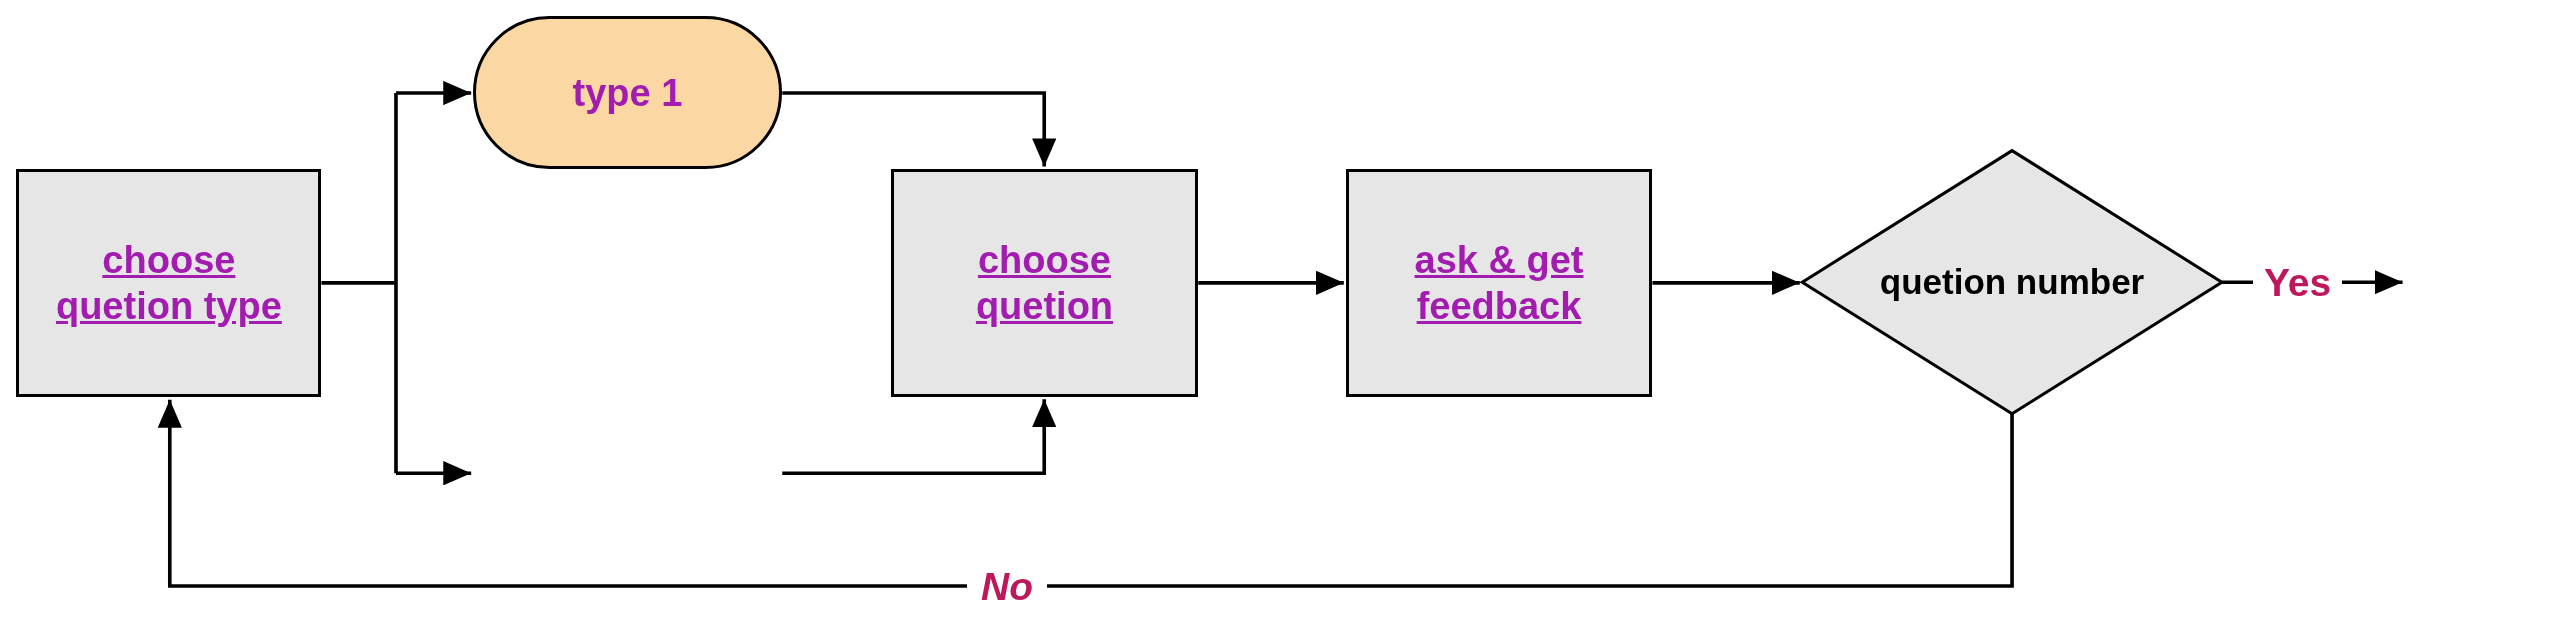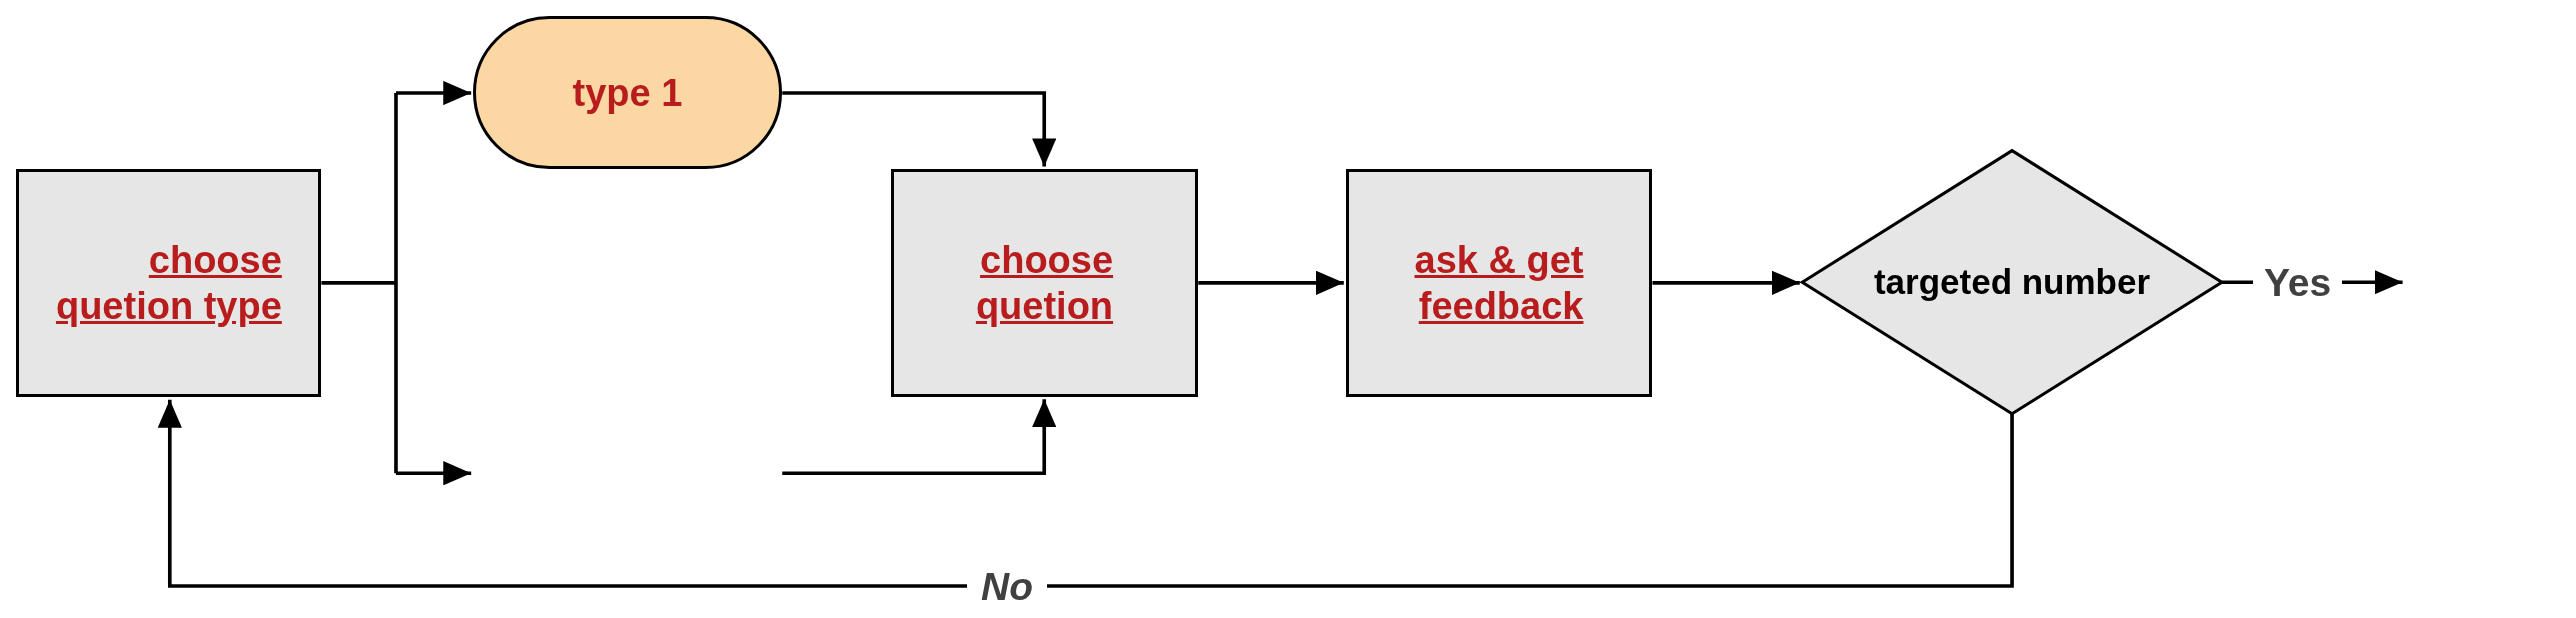--- a/index.html
+++ b/index.html
@@ -8,22 +8,22 @@
     position:relative;
     width:2576px;height:619px;
     background:var(--background,#ffffff);
     font-family:"Liberation Sans",sans-serif;
     overflow:hidden;
   }
   #edges{position:absolute;left:0;top:0;width:2576px;height:619px;z-index:1;}
   .node{
     position:absolute;z-index:2;
     display:flex;align-items:center;justify-content:center;
-    text-align:right;
-    font-weight:bold;font-size:38px;line-height:1.22;color:#b91c1c;
+    text-align:center;
+    font-weight:bold;font-size:38px;line-height:1.22;color:#a21caf;
     box-sizing:border-box;
   }
   .process{
     background:var(--process-fill,#e6e6e6);
     border:3px solid var(--stroke,#000);
     text-decoration:underline;
   }
   .stadium{
     background:var(--terminal-fill,#fbd7a3);
     border:3.6px solid var(--stroke,#000);
@@ -37,21 +37,21 @@
   }
   .diamond-label{
     position:absolute;z-index:2;
     display:flex;align-items:center;justify-content:center;
     text-align:center;font-weight:bold;font-size:35px;line-height:1.25;color:#000;
   }
   .edge-label{
     position:absolute;z-index:3;
     display:flex;align-items:center;justify-content:center;
     background:var(--background,#ffffff);
-    font-weight:bold;font-size:39px;color:#404040;
+    font-weight:bold;font-size:39px;color:#be185d;
   }
   .lbl-line{display:block;}
 </style>
 </head>
 <body>
 
 <div id="canvas">
 
   <svg id="edges" width="2576" height="619" viewBox="0 0 4248 1020" xmlns="http://www.w3.org/2000/svg">
     <defs>
@@ -107,21 +107,21 @@
 
   <div class="node process" style="left:1346px;top:169px;width:306px;height:228px;">
     <div>
       <span class="lbl-line">ask &amp; get</span>
       <span class="lbl-line">feedback</span>
     </div>
   </div>
 
   <div class="diamond-label" style="left:1830px;top:215px;width:364px;height:133px;">
     <div>
-      <span class="lbl-line">targeted number</span>
+      <span class="lbl-line">quetion number</span>
     </div>
   </div>
 
 
   <div class="edge-label" style="left:2253px;top:258px;width:89px;height:49px;">
       <span>Yes</span>
     </div>
 
   <div class="edge-label" style="left:967px;top:562px;width:80px;height:49px;font-style:italic;">
       <span>No</span>

